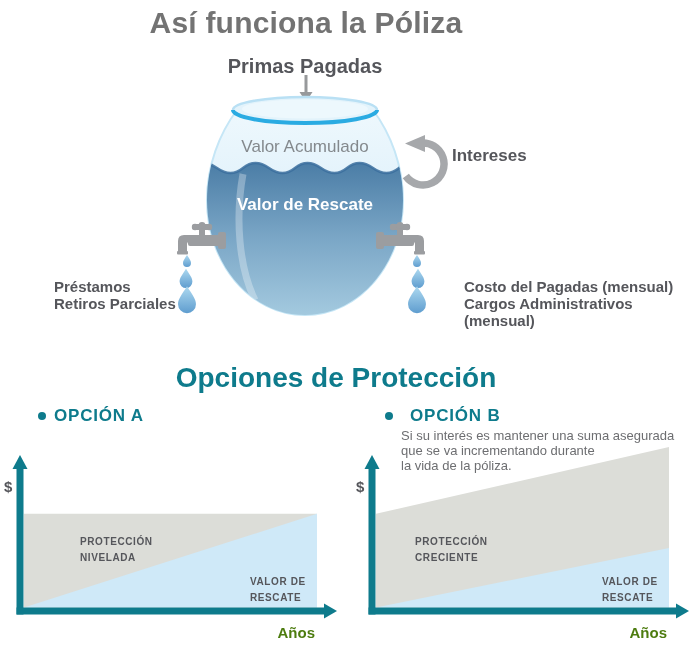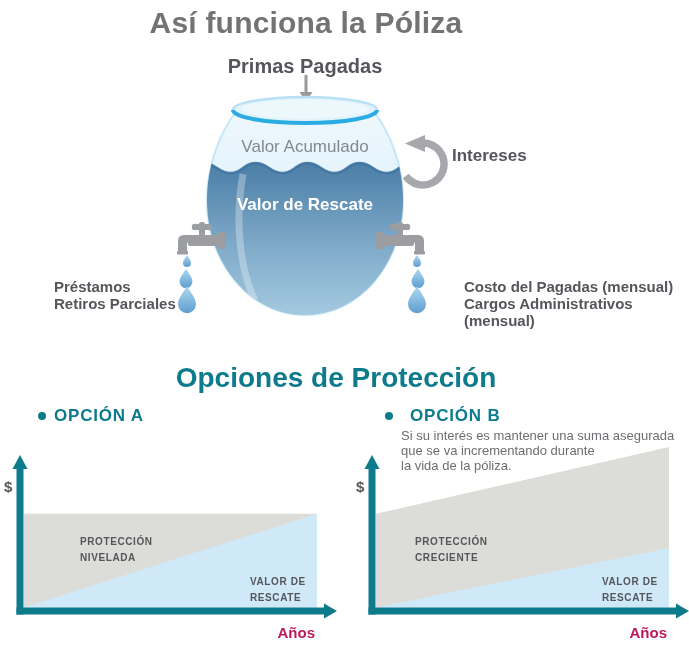--- a/index.html
+++ b/index.html
@@ -54,21 +54,21 @@
   .chart-box{width:345px;height:199px;z-index:1;}
   .chart-a{top:450px;left:0;}
   .chart-b{top:450px;left:352px;}
   .chart-box svg{position:absolute;top:0;left:0;overflow:visible;}
   .chart-ylabel{
     position:absolute;top:28px;left:4px;
     font-size:15px;font-weight:bold;color:#55565b;
   }
   .chart-xlabel{
     position:absolute;top:174px;left:255px;width:60px;text-align:right;
-    font-size:15px;font-weight:bold;color:#be185d;
+    font-size:15px;font-weight:bold;color:#4d7c0f;
   }
   .chart-area-label{
     position:absolute;font-size:10px;font-weight:bold;color:#55565b;
     letter-spacing:.6px;line-height:16px;
   }
   .lbl-protection-a{top:84px;left:64px;}
   .lbl-protection-b{top:84px;left:47px;}
   .lbl-surrender{top:124px;left:234px;}
 </style>
 </head>

